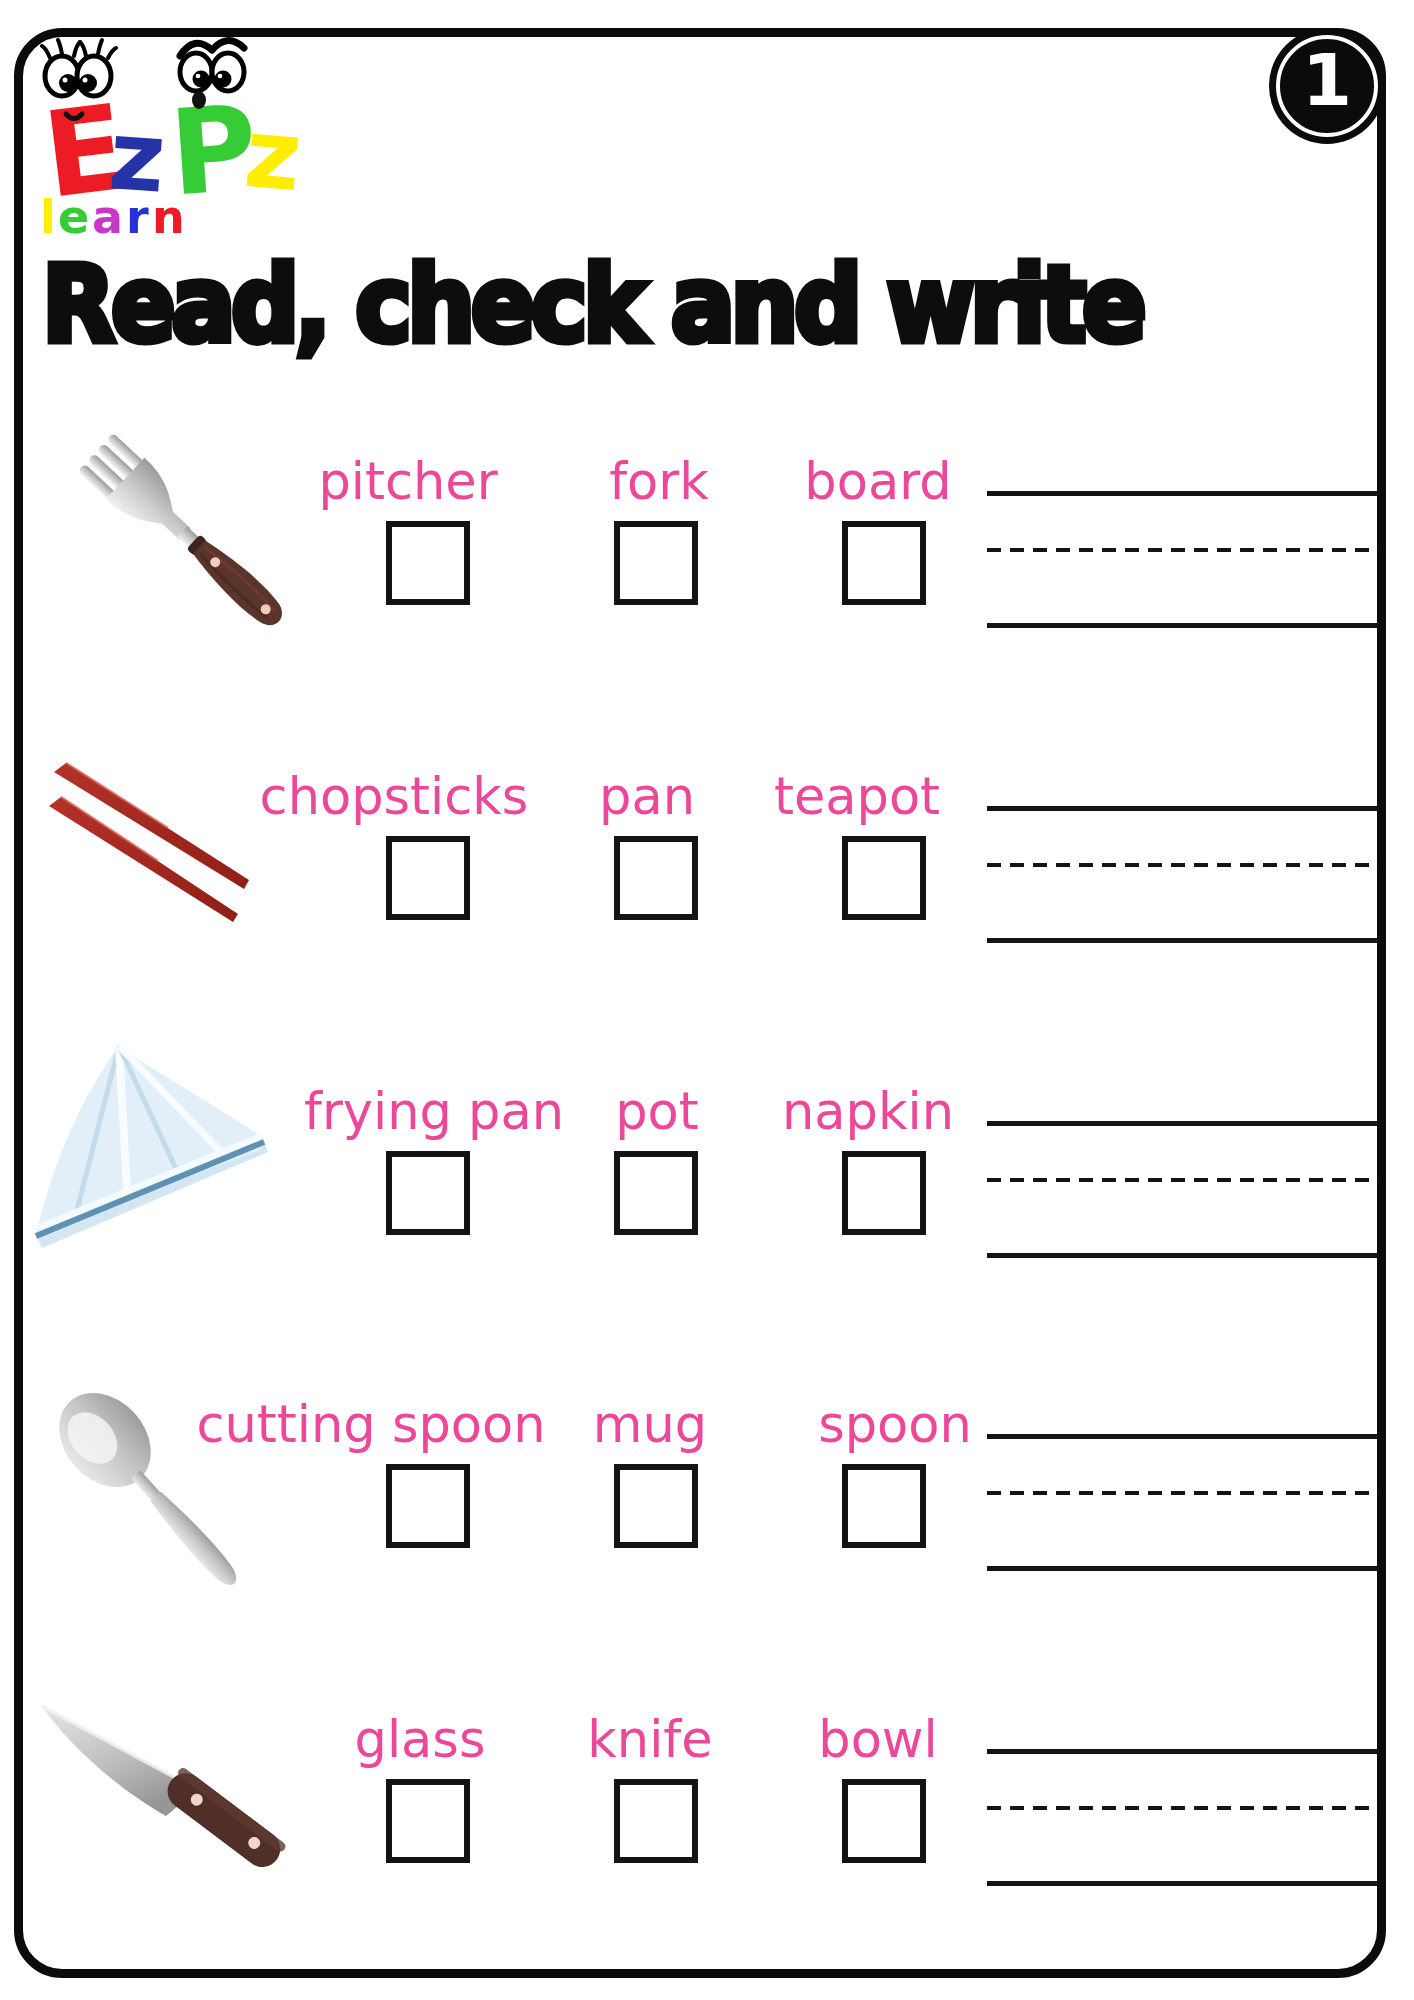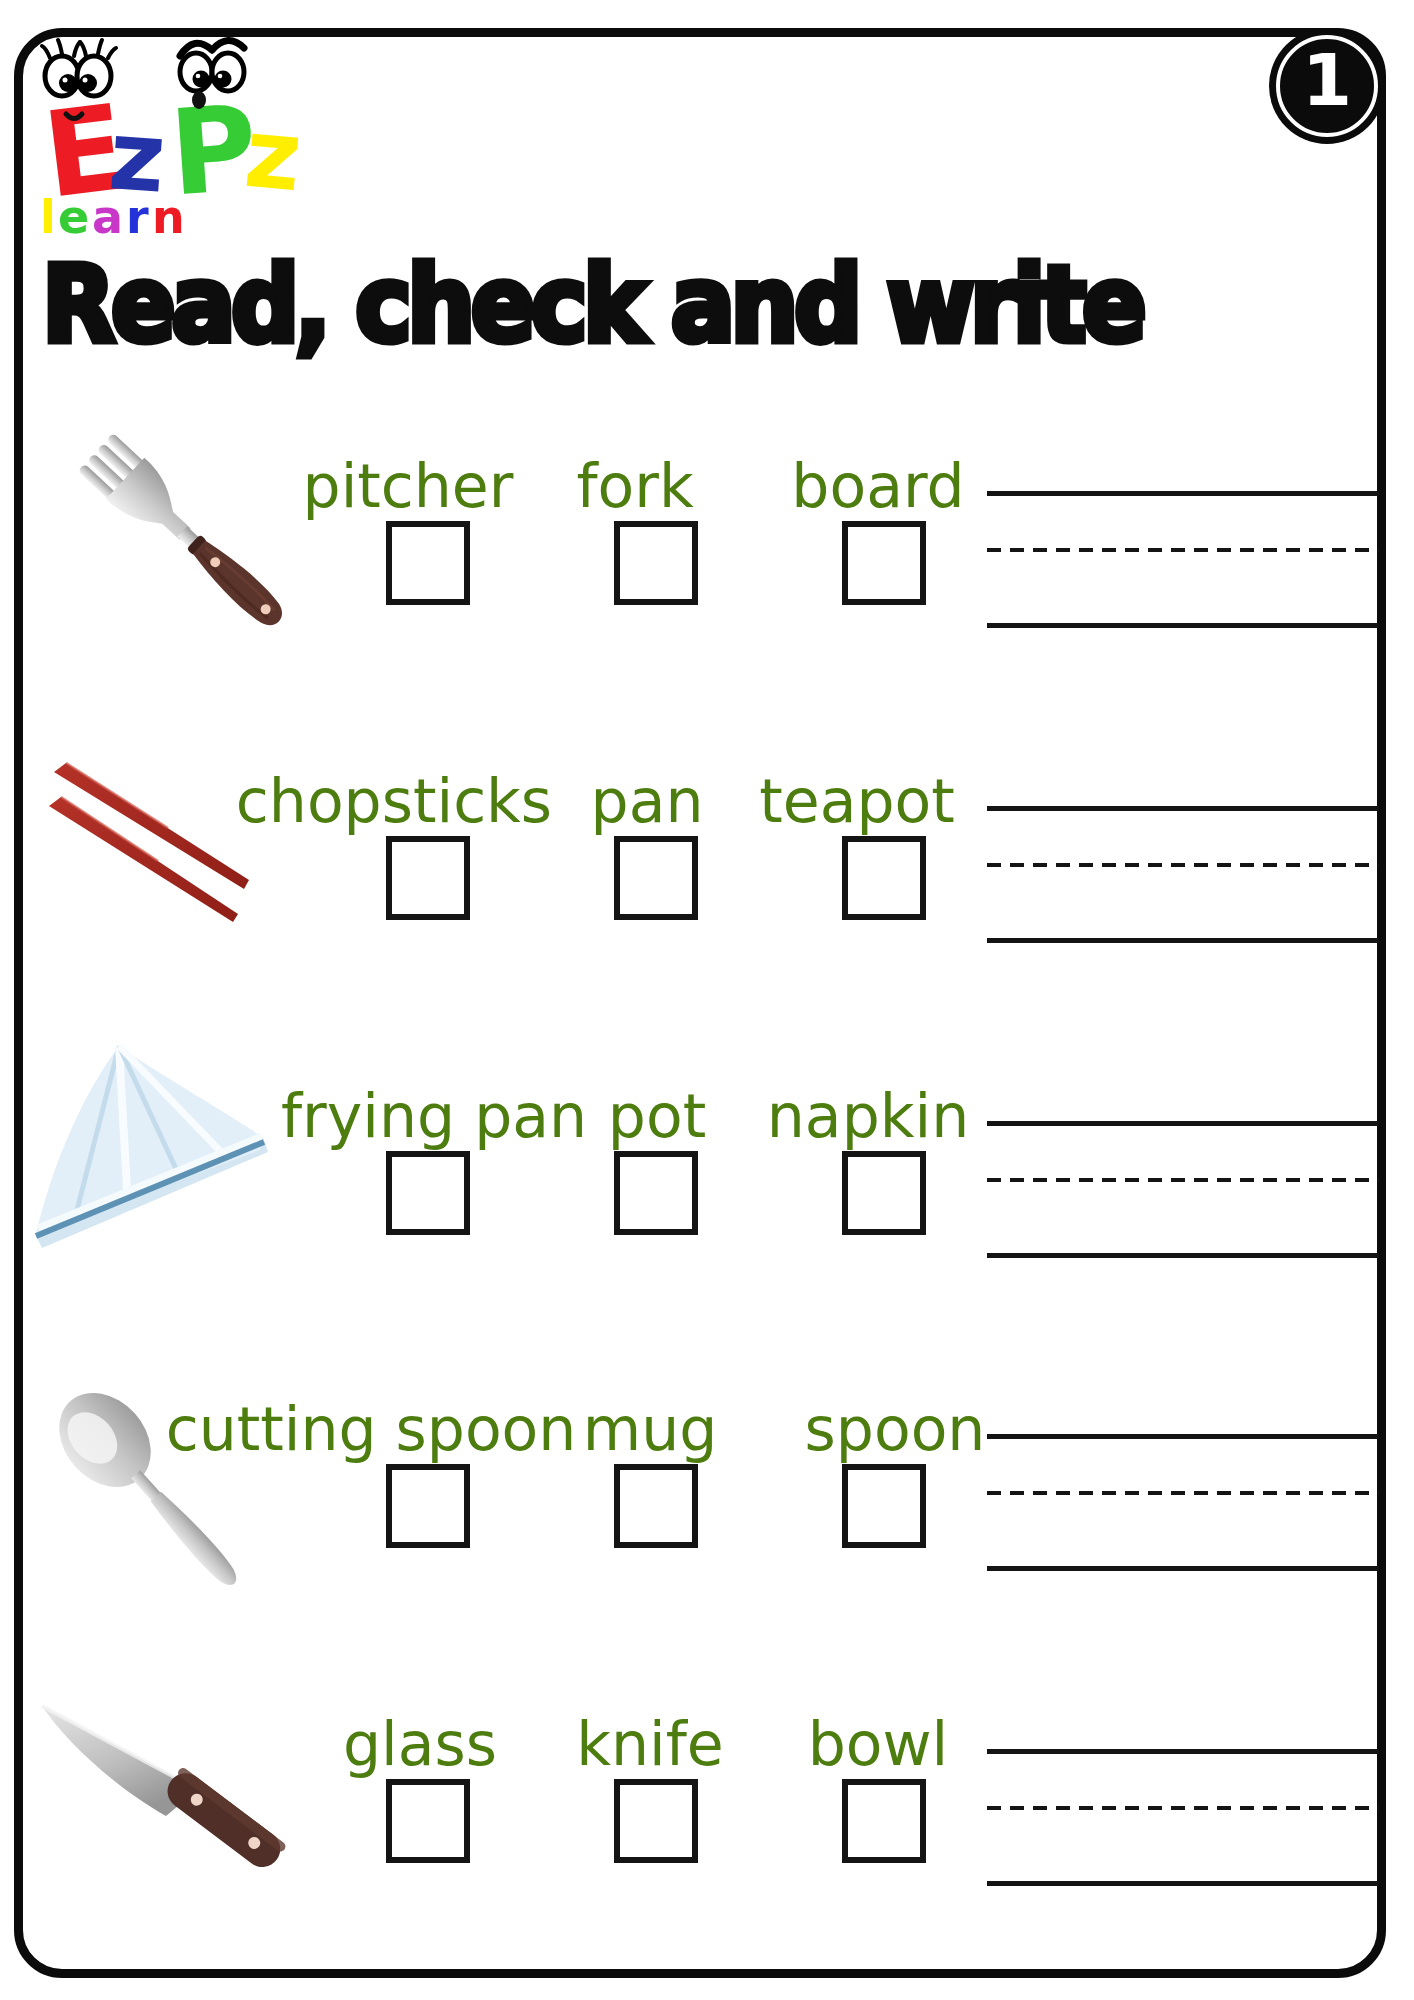--- a/index.html
+++ b/index.html
@@ -15,21 +15,21 @@
         font-size:72px;font-weight:bold;line-height:1;}
   .title{position:absolute;left:180px;top:40px;width:1212px;text-align:center;line-height:1;
         font-size:142px;font-weight:bold;color:#EE8C33;-webkit-text-stroke:7px #EE8C33;
         white-space:nowrap;}
   .instruction{position:absolute;left:42px;top:252px;line-height:1;font-size:106px;font-weight:bold;
         color:#0d0d0d;-webkit-text-stroke:7px #0d0d0d;letter-spacing:-5px;white-space:nowrap;
         transform:scaleX(0.90);transform-origin:left top;}
   .logo{position:absolute;left:28px;top:36px;}
   .row{position:absolute;left:0;top:0;width:1414px;}
   .word{position:absolute;transform:translateX(-50%);top:calc(var(--y) - 35px);
-        font-size:60px;line-height:1;color:#4d7c0f;white-space:nowrap;}
+        font-size:51px;line-height:1;color:#ec4899;white-space:nowrap;}
   .cb{position:absolute;top:calc(var(--y) + 30px);width:84px;height:84px;box-sizing:border-box;
         border:6px solid #141414;background:#ffffff;}
   .lines{position:absolute;left:987px;top:var(--y);width:392px;height:140px;}
   .ln-top{position:absolute;left:0;top:0;width:392px;height:5px;background:#141414;}
   .ln-mid{position:absolute;left:0;top:57px;width:392px;height:4px;
         background:repeating-linear-gradient(90deg,#141414 0 14px,transparent 14px 23px);}
   .ln-bot{position:absolute;left:0;top:132px;width:392px;height:5px;background:#141414;}
   .answer{position:absolute;left:6px;top:8px;width:380px;height:46px;font-size:44px;color:#141414;}
   .icon{position:absolute;}
   .footer{position:absolute;top:1908px;right:64px;font-size:49px;color:#1a1a1a;line-height:1;}
@@ -109,21 +109,21 @@
         <rect x="-7" y="118" width="14" height="18" fill="url(#metal1)"></rect>
         <rect x="-10" y="133" width="20" height="10" rx="4" fill="#3F221C"></rect>
         <path d="M-9,141 C-15,175 -18,212 -13,238 C-9,254 9,254 13,238 C18,212 15,175 9,141 Z" fill="#5B342B"></path>
         <path d="M-4,146 C-7,180 -8,214 -5,240" stroke="#49271E" stroke-width="3" fill="none" opacity="0.7"></path>
         <path d="M4,146 C7,180 8,214 5,240" stroke="#6E4034" stroke-width="3" fill="none" opacity="0.7"></path>
         <circle cx="0" cy="163" r="5" fill="#EFCDBA"></circle>
         <circle cx="0" cy="232" r="5" fill="#EFCDBA"></circle>
       </g>
     </svg>
     <span class="word" style="left:408px">pitcher</span>
-    <span class="word" style="left:635px">fork</span>
+    <span class="word" style="left:659px">fork</span>
     <span class="word" style="left:878px">board</span>
     <div class="cb" style="left:386px"></div>
     <div class="cb" style="left:614px"></div>
     <div class="cb" style="left:842px"></div>
     <div class="lines">
       <div class="ln-top"></div>
       <div class="ln-mid"></div>
       <div class="ln-bot"></div>
       <div class="answer"></div>
     </div>

